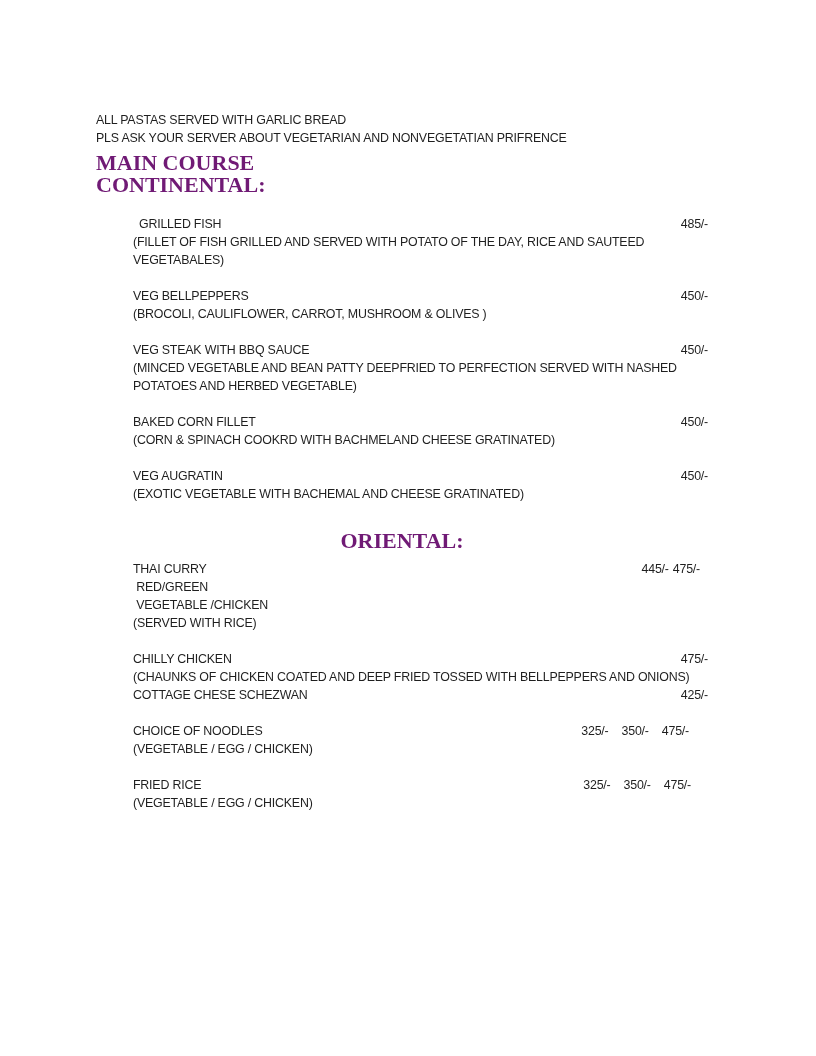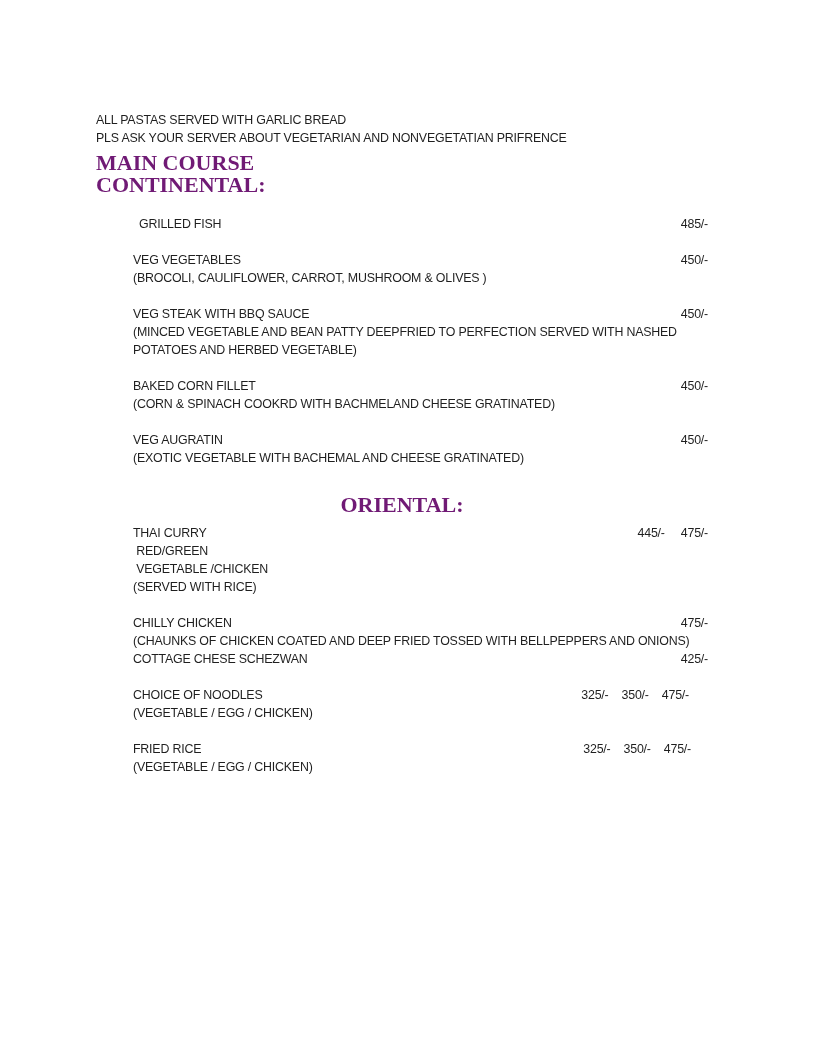--- a/index.html
+++ b/index.html
@@ -53,21 +53,21 @@
     white-space: pre;
   }
   .name-extra-indent { padding-left: 6px; }
 
   .prices {
     margin-left: auto;
     display: flex;
     gap: 17px;
     white-space: pre;
   }
-  .prices-thai    { gap: 16px; margin-right: 0; }
+  .prices-thai    { gap: 4px; margin-right: 8px; }
   .prices-triple  { gap: 13px; margin-right: 19px; }
   .prices-triple2 { gap: 13px; margin-right: 17px; }
 
   .desc {
     white-space: pre;
   }
 </style>
 </head>
 <body>
 
@@ -79,25 +79,27 @@
   <div class="doc-heading h-main">MAIN COURSE</div>
   <div class="doc-heading">CONTINENTAL:</div>
 
   <div class="items">
 
     <div class="item">
       <div class="item-row">
         <span class="item-name name-extra-indent">GRILLED FISH</span>
         <span class="prices"><span>485/-</span></span>
       </div>
+      <div class="desc">(FILLET OF FISH GRILLED AND SERVED WITH POTATO OF THE DAY, RICE AND SAUTEED</div>
+      <div class="desc">VEGETABALES)</div>
     </div>
 
     <div class="item">
       <div class="item-row">
-        <span class="item-name">VEG VEGETABLES</span>
+        <span class="item-name">VEG BELLPEPPERS</span>
         <span class="prices"><span>450/-</span></span>
       </div>
       <div class="desc">(BROCOLI, CAULIFLOWER, CARROT, MUSHROOM &amp; OLIVES )</div>
     </div>
 
     <div class="item">
       <div class="item-row">
         <span class="item-name">VEG STEAK WITH BBQ SAUCE</span>
         <span class="prices"><span>450/-</span></span>
       </div>

